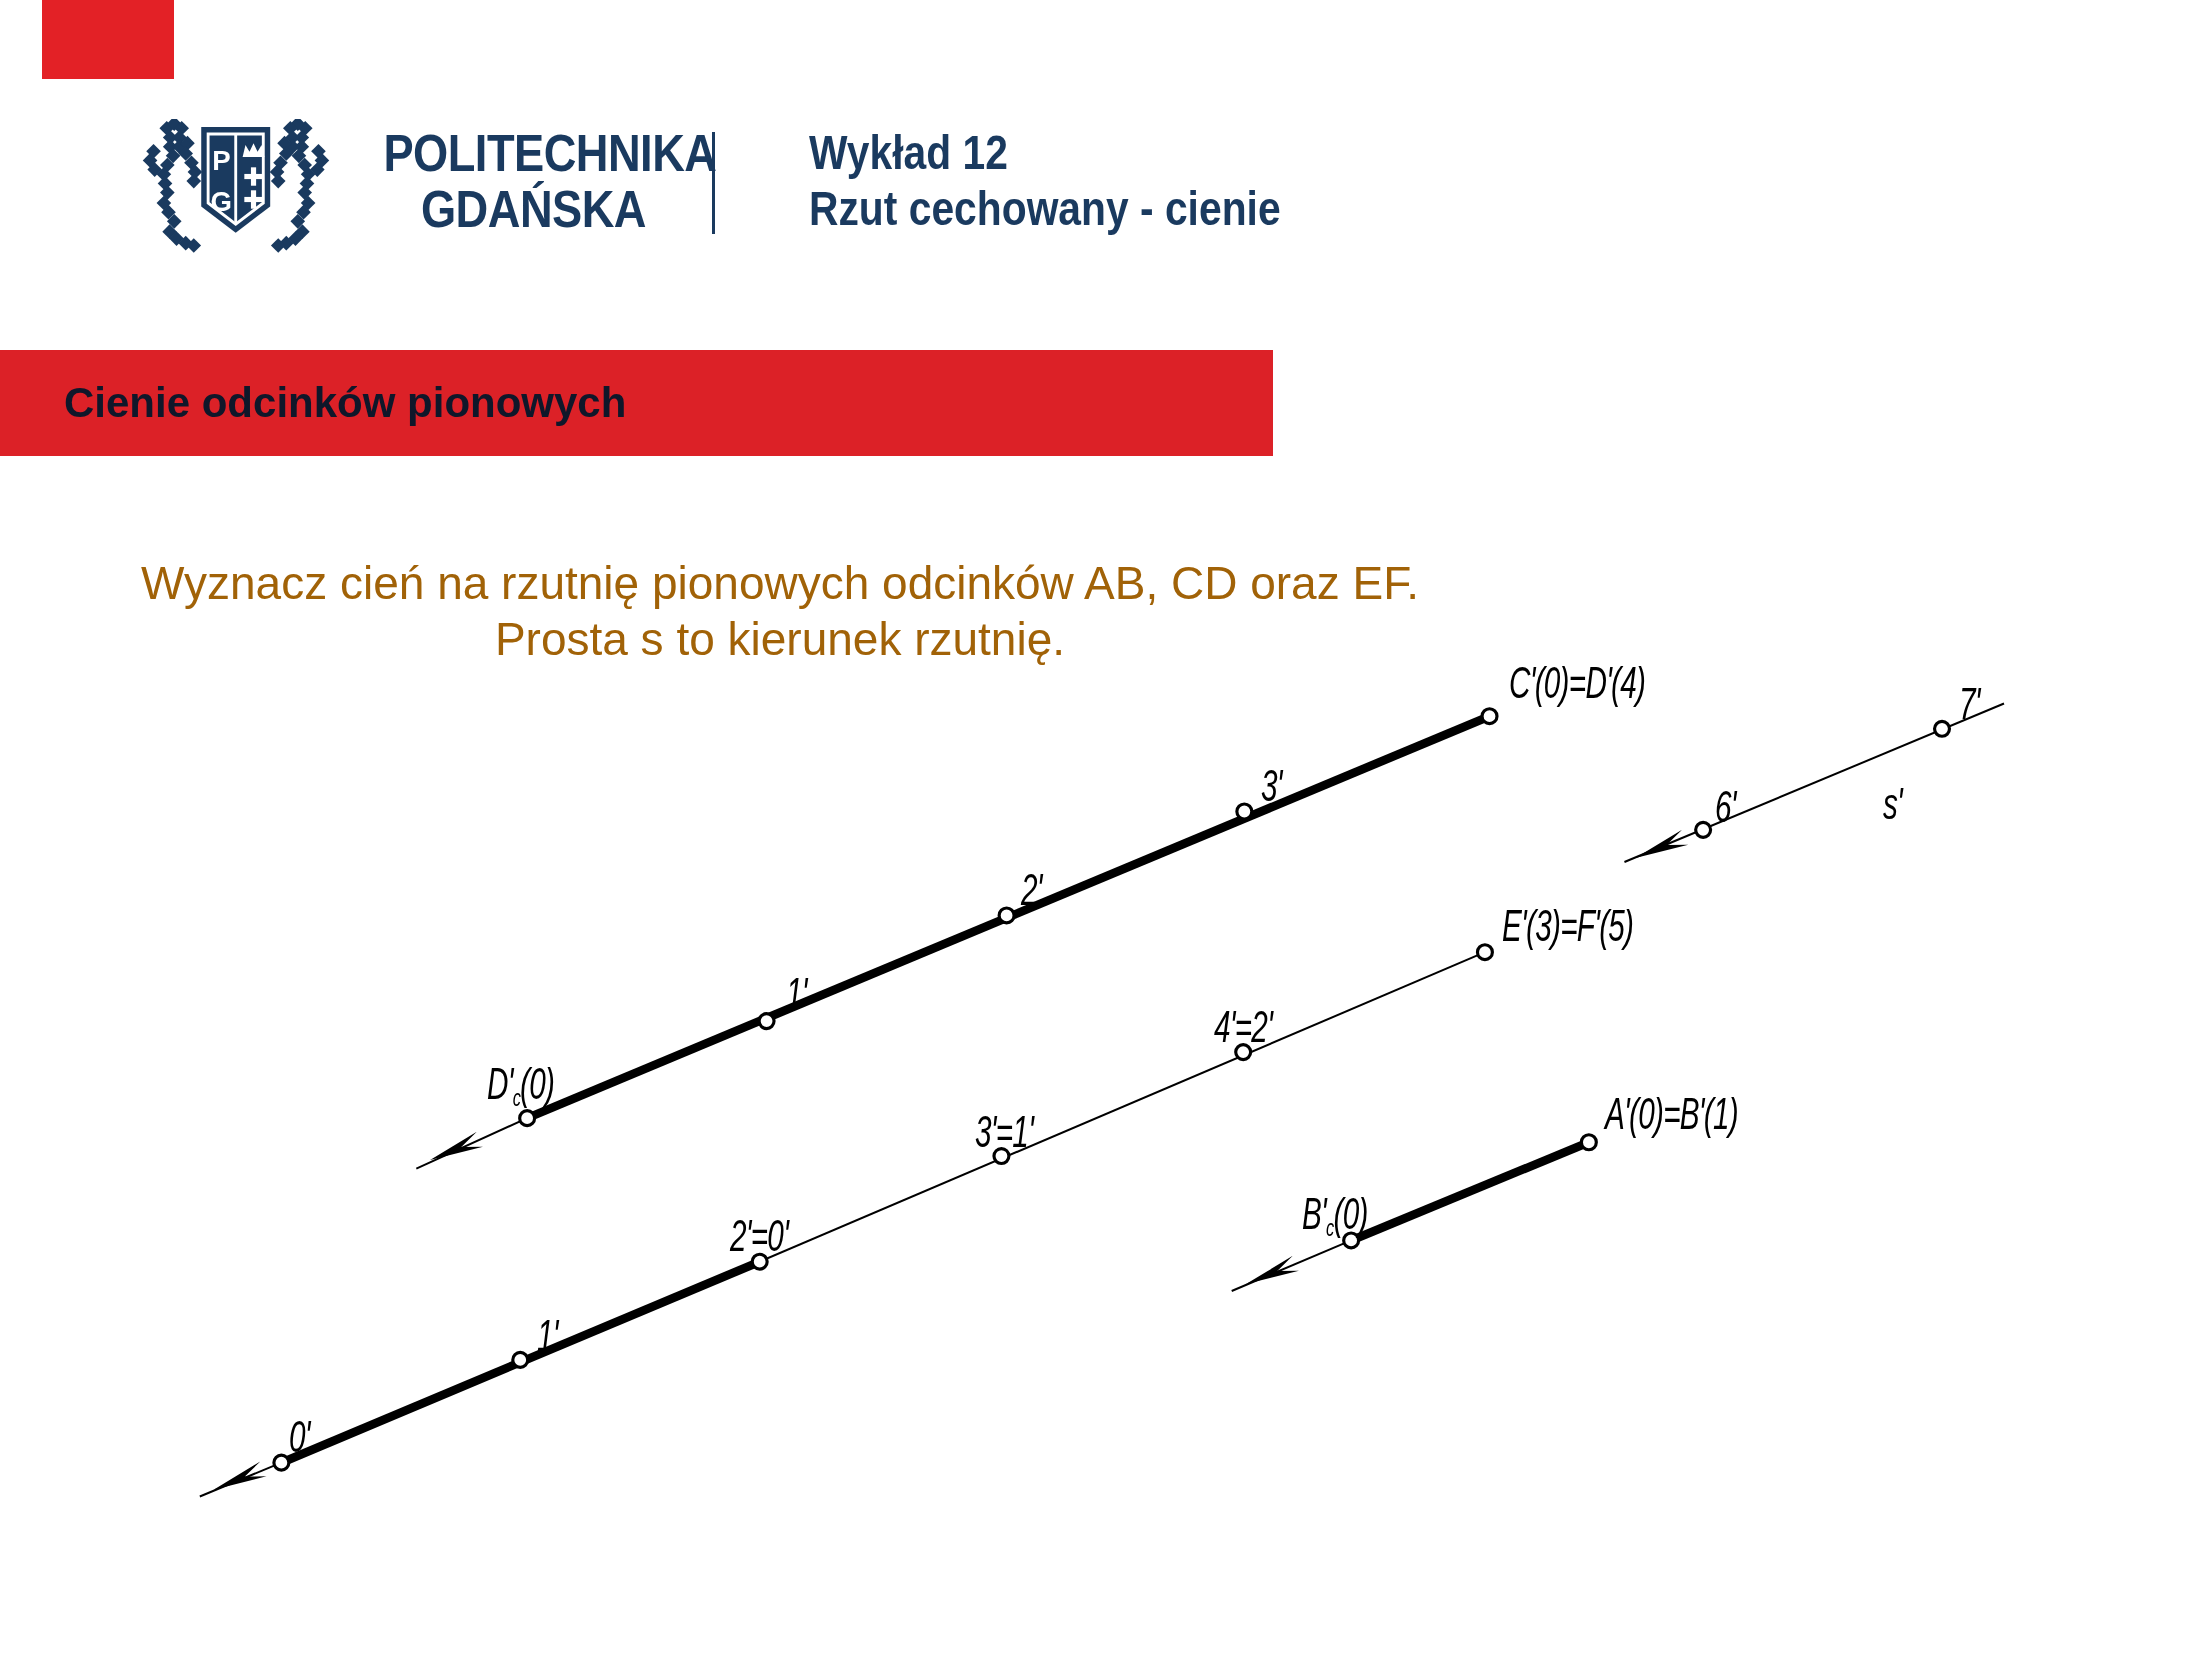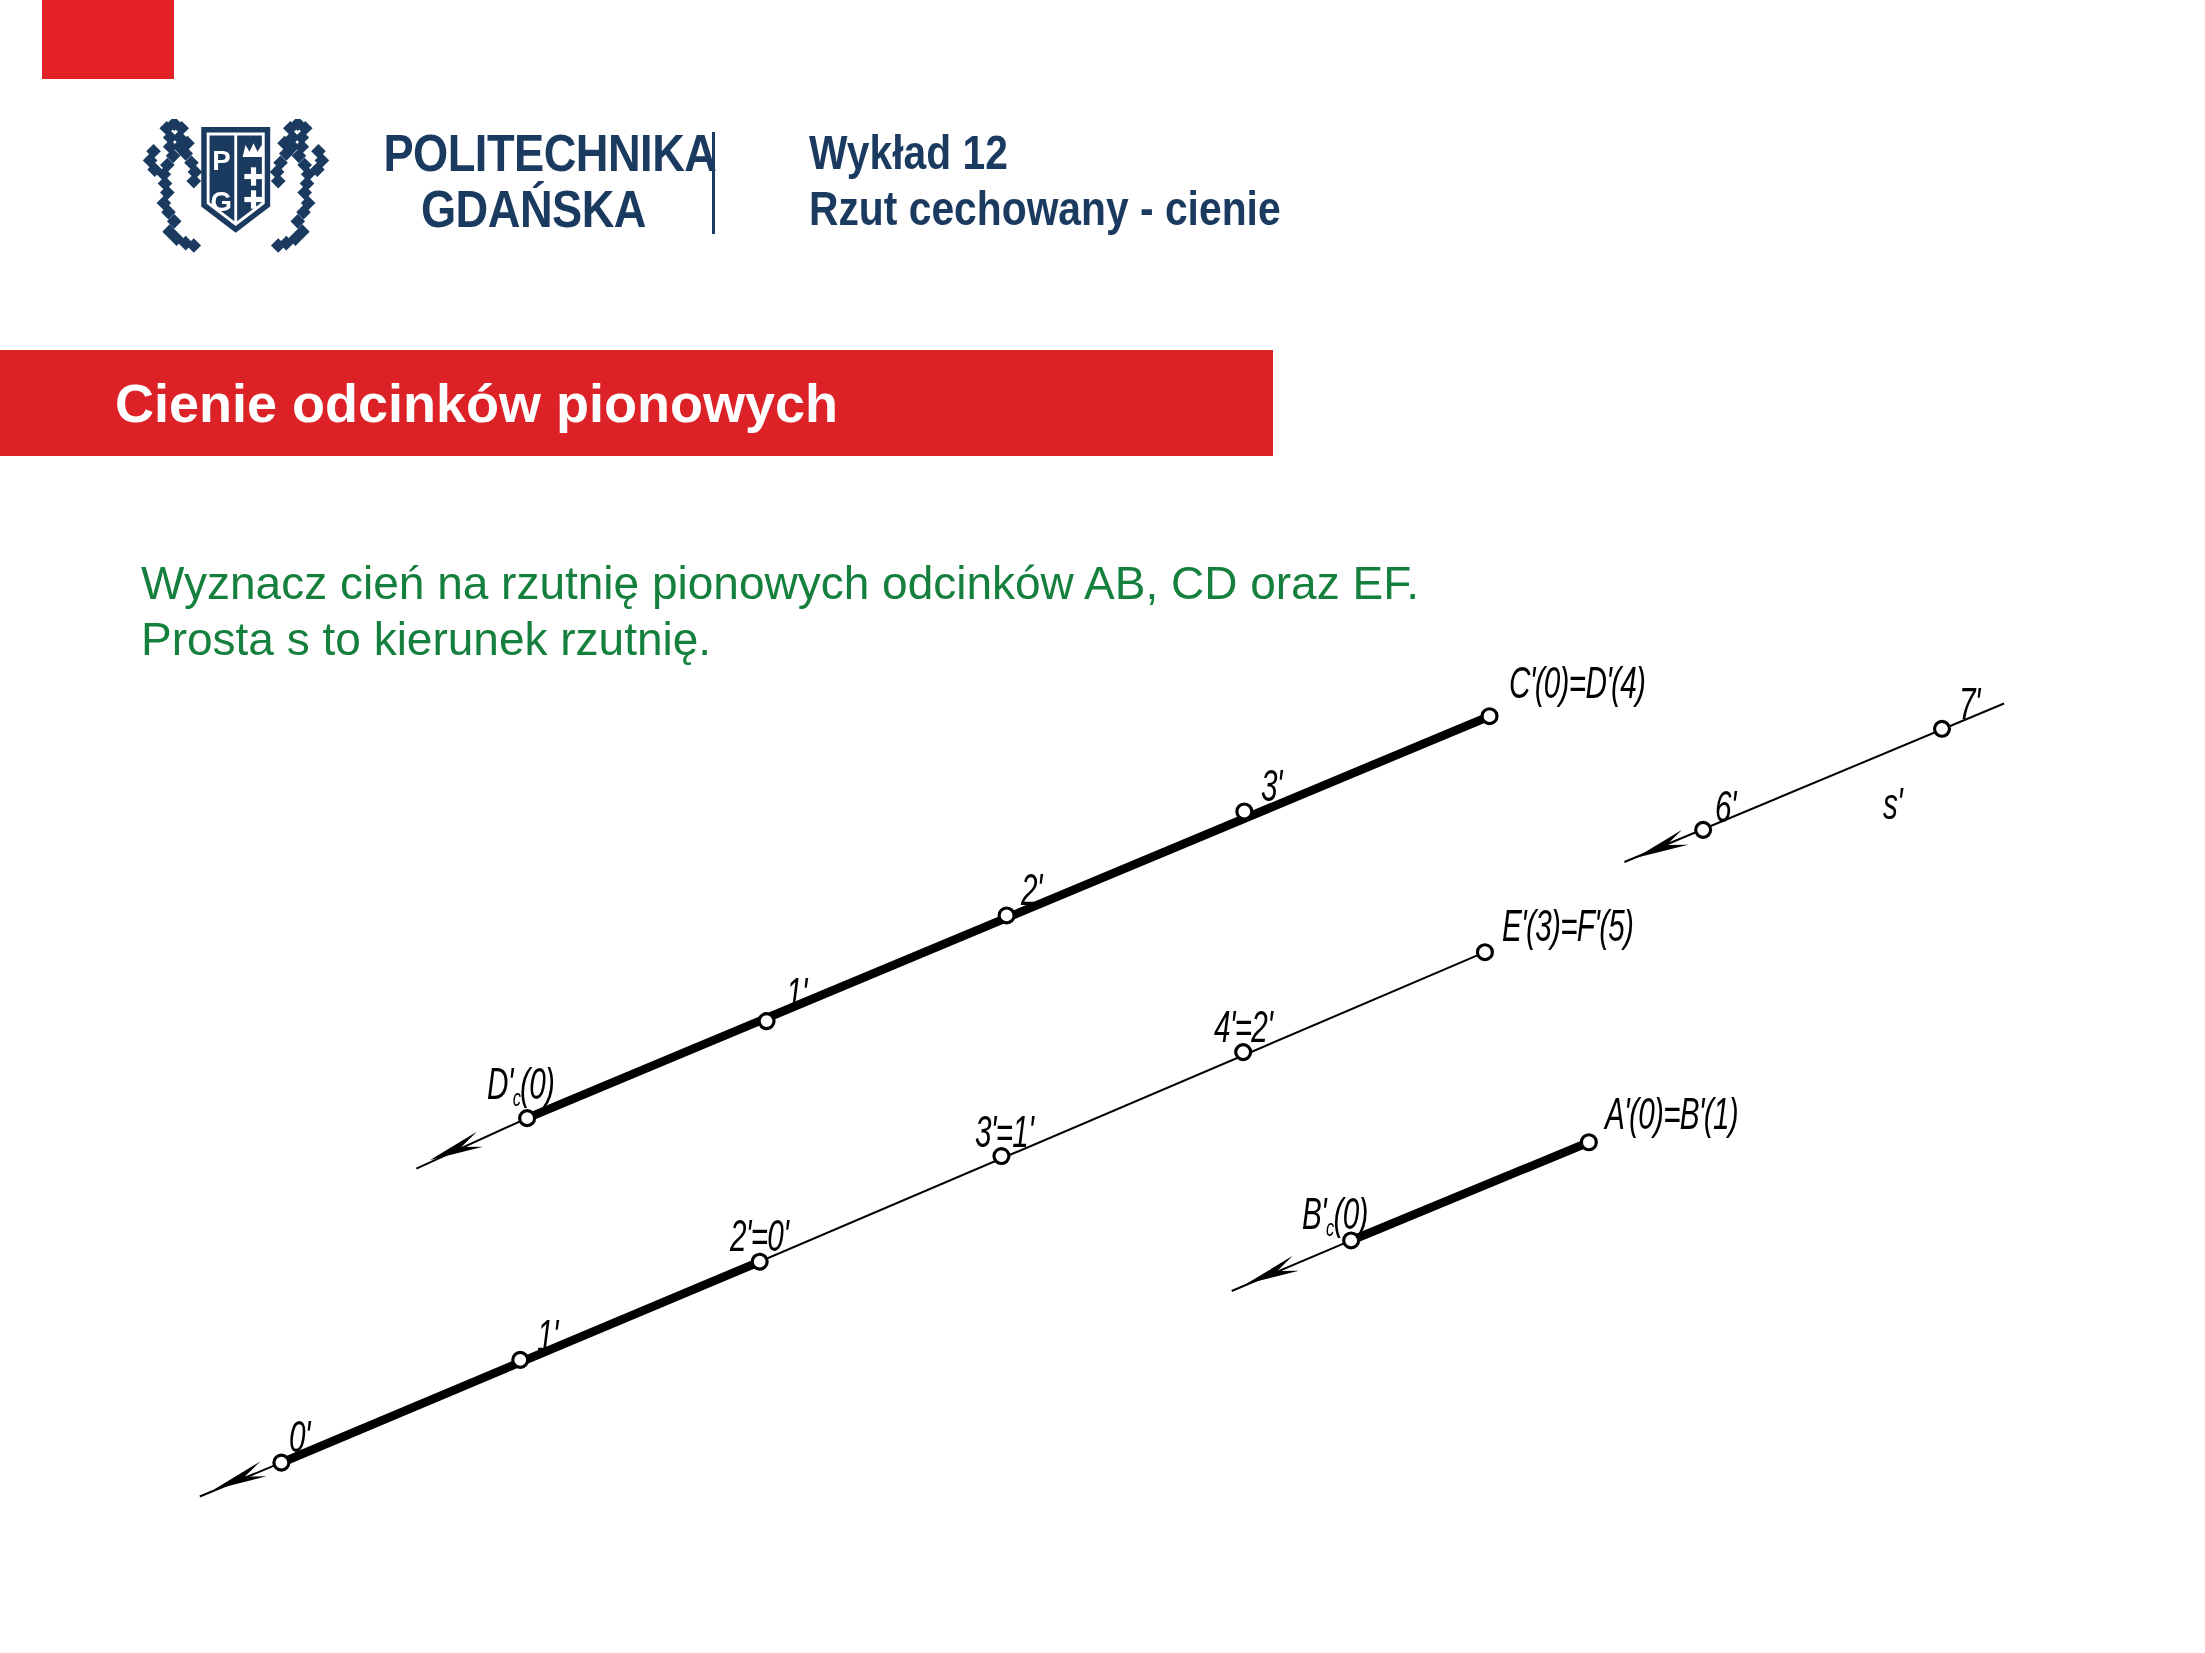--- a/index.html
+++ b/index.html
@@ -11,24 +11,24 @@
   .univ-name{position:absolute;left:361px;top:125px;width:345px;color:#1a3a5f;
              font-weight:bold;font-size:52px;line-height:56px;text-align:center;
              transform:scaleX(0.87);transform-origin:50% 0;letter-spacing:-0.6px;white-space:nowrap;}
   .header-divider{position:absolute;left:712px;top:132px;width:3.4px;height:102px;background:#1a3a5f;}
   .lecture-block{position:absolute;left:809px;top:125px;color:#1a3a5f;font-weight:bold;
                  font-size:48px;line-height:56px;transform:scaleX(0.85);transform-origin:0 0;
                  white-space:nowrap;}
   
   .banner{position:absolute;left:0;top:350px;width:1273px;height:106px;background:#dc2127;
           display:flex;align-items:center;}
-  .banner-title{color:#ffffff;font-weight:bold;font-size:54px;margin-left:115px;white-space:nowrap;}
+  .banner-title{color:#0f172a;font-weight:bold;font-size:42px;margin-left:64px;white-space:nowrap;}
   
-  .task{position:absolute;left:141px;top:555px;color:#15803d;font-size:46px;line-height:56px;
-        white-space:nowrap;}
+  .task{position:absolute;left:141px;top:555px;color:#a16207;font-size:46px;line-height:56px;
+        white-space:nowrap;text-align:center;}
   
   #diagram-svg{position:absolute;left:0;top:0;width:2205px;height:1654px;}
   #diagram-labels{position:absolute;left:0;top:0;width:2205px;height:1654px;pointer-events:none;margin-left:42px;}
   .dlabel{position:absolute;font-family:"Liberation Sans",sans-serif;font-style:italic;
           font-size:45px;line-height:45px;color:#000;white-space:nowrap;
           transform:scaleX(0.66);transform-origin:0 0;letter-spacing:-1.1px;}
   .dlabel sub{font-size:0.55em;vertical-align:-0.28em;font-style:italic;}
   .emblem text{font-family:"Liberation Sans",sans-serif;}
 </style>
 </head>

